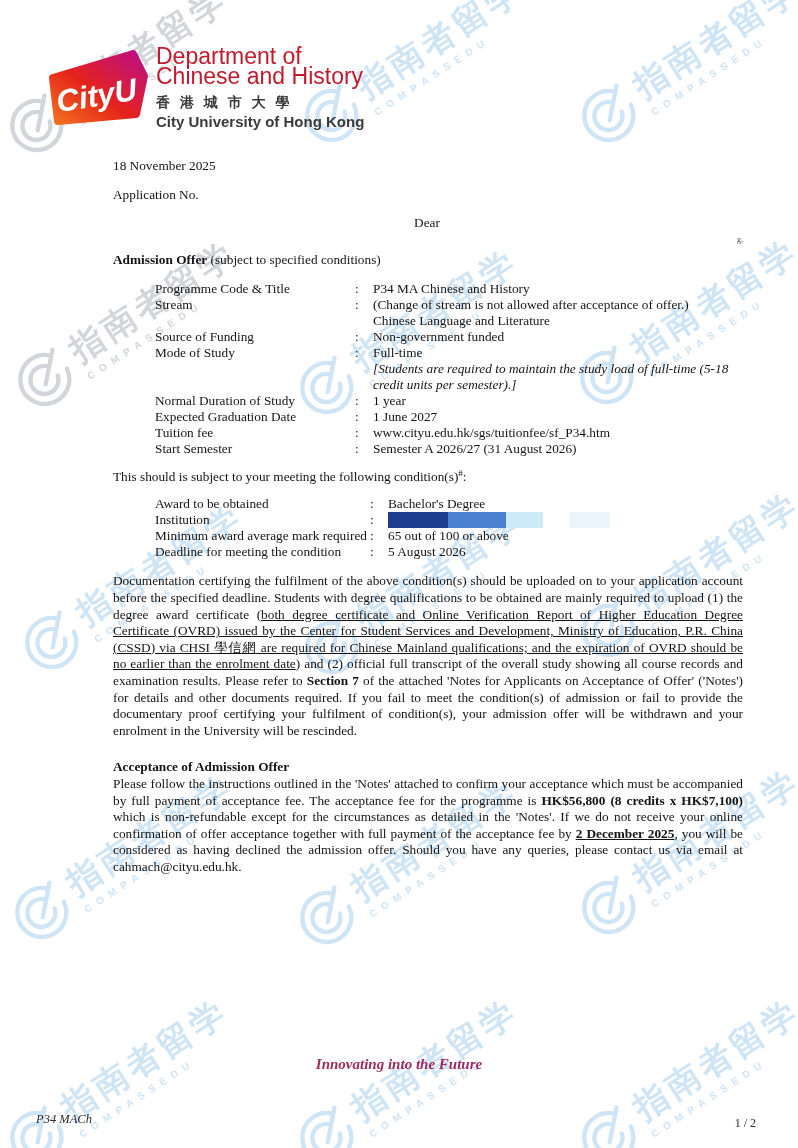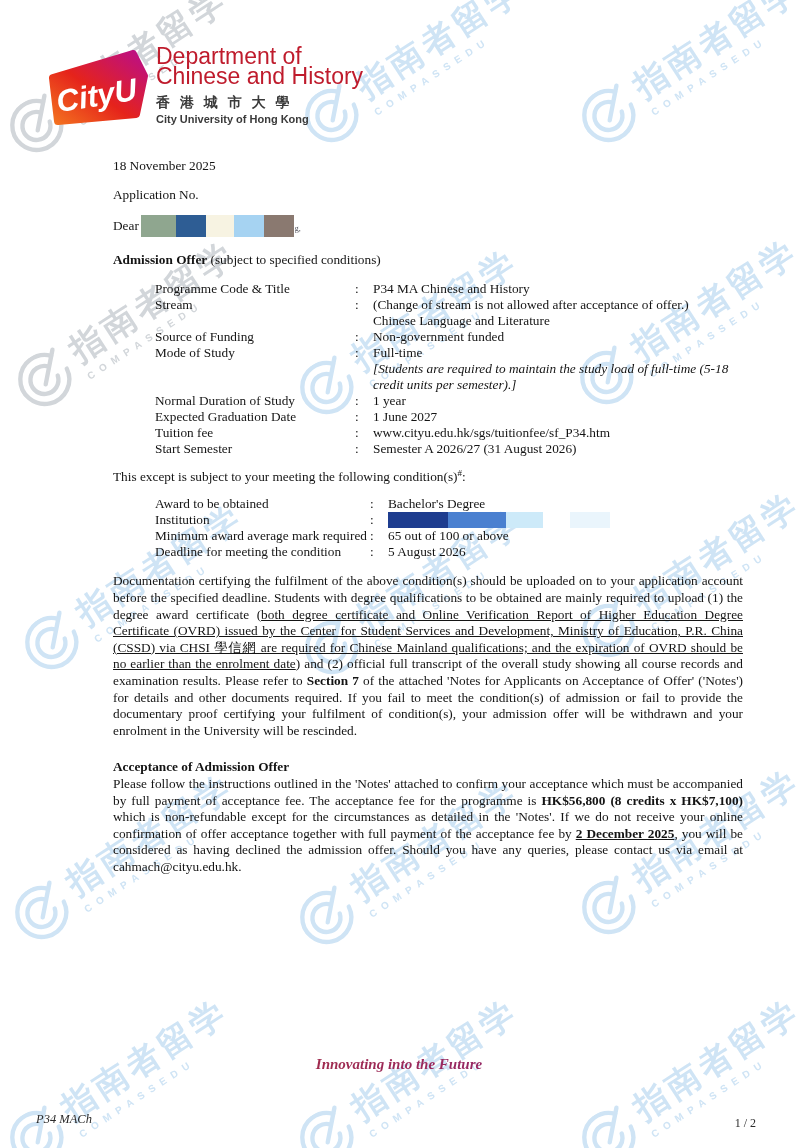--- a/index.html
+++ b/index.html
@@ -12,26 +12,26 @@
   .wm-ic{width:56px;height:56px;flex:none;}
   .wm-cn{font-size:34px;letter-spacing:4px;line-height:1;font-weight:bold;}
   .wm-en{font-size:10px;letter-spacing:6.5px;margin-top:6px;font-weight:bold;}
   .wm.blue{color:#cfe4f5}
   .wm.gray{color:#d2d6da}
   
   .logo{position:absolute;left:45px;top:50px;z-index:2;}
   .dept{position:absolute;left:156px;top:47px;z-index:2;font-family:"Liberation Sans",sans-serif;}
   .dept-name{color:#bf1b2c;font-size:23px;line-height:19.5px;}
   .univ-cn{margin-top:8px;font-size:14px;letter-spacing:3px;color:#3a3a3a;font-weight:bold;}
-  .univ-en{font-size:11px;color:#3a3a3a;font-weight:bold;margin-top:1px;}
+  .univ-en{font-size:15px;color:#3a3a3a;font-weight:bold;margin-top:1px;}
   
   .content{position:absolute;left:113px;top:139px;width:630px;z-index:1;
            font-size:13.3px;line-height:16.6px;margin-top:19px;}
   .line{margin:0 0 12px 0;}
-  .dear{margin:0 0 15px 0;height:22px;display:flex;align-items:center;}
+  .dear{margin:0 0 15px 0;height:22px;display:flex;align-items:center;flex-direction:column;}
   .dear .word{margin-right:2px;}
   .rblock{display:inline-block;height:22px;}
   .rblock.small{height:16px;}
   .rspace{display:inline-block;height:16px;}
   .remnant{font-size:8px;color:#4a4a55;align-self:flex-end;margin-left:1px;}
   .para{text-align:justify;margin:0 0 13px 0;}
   .b{font-weight:bold}.u{text-decoration:underline}.i{font-style:italic}
   sup{font-size:9px;line-height:0;}
   
   .ptable{margin:1px 0 12px 0;line-height:16px;}
@@ -291,21 +291,21 @@
       </div>
       <div class="trow">
         <div class="tlabel">Start Semester</div>
         <div class="tcolon">:</div>
         <div class="tvalue stack">
             <span>Semester A 2026/27 (31 August 2026)</span>
           </div>
       </div>
     </div>
 
-    <div class="line" style="margin-bottom:11px"><span>This except is subject to your meeting the following condition(s)</span><sup>#</sup><span>:</span></div>
+    <div class="line" style="margin-bottom:11px"><span>This should is subject to your meeting the following condition(s)</span><sup>#</sup><span>:</span></div>
 
     <div class="ctable">
       <div class="trow">
         <div class="tlabel">Award to be obtained</div>
         <div class="tcolon">:</div>
         <div class="tvalue">Bachelor's Degree</div>
       </div>
       <div class="trow">
         <div class="tlabel">Institution</div>
         <div class="tcolon">:</div>

